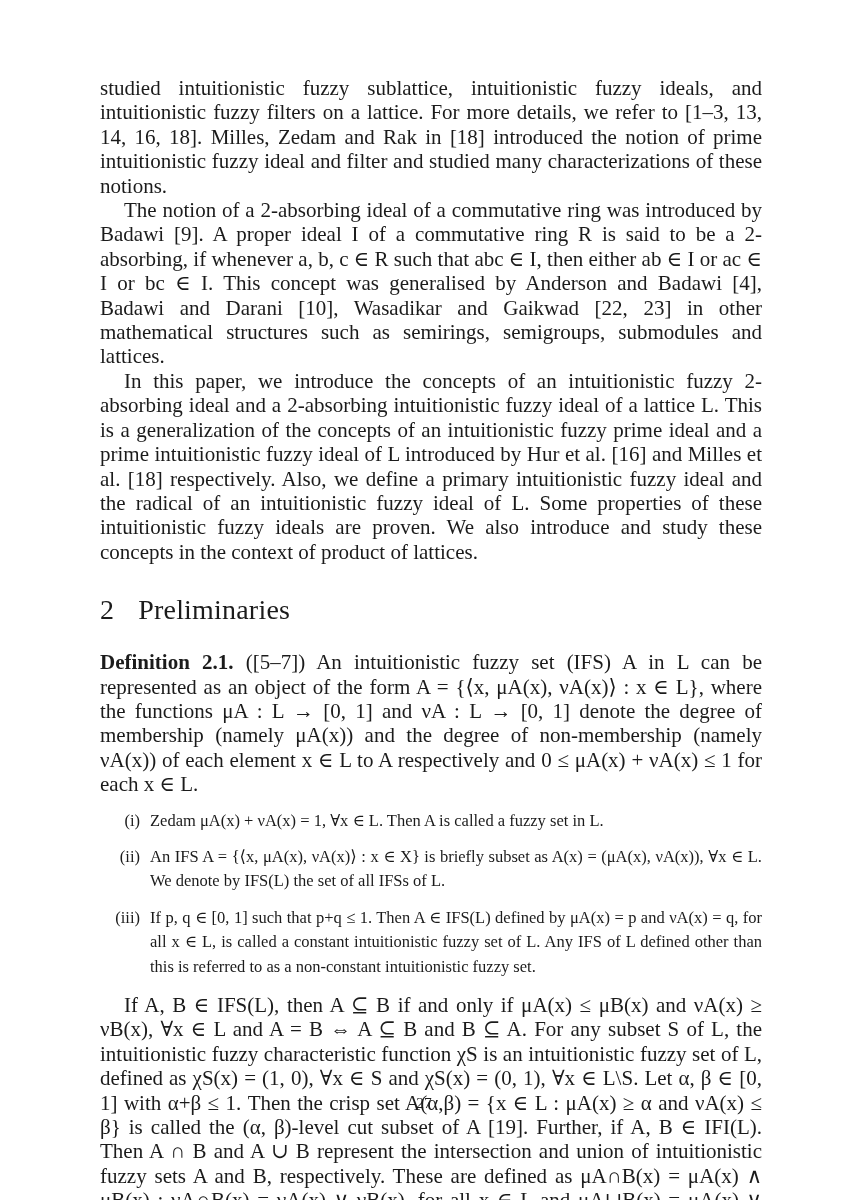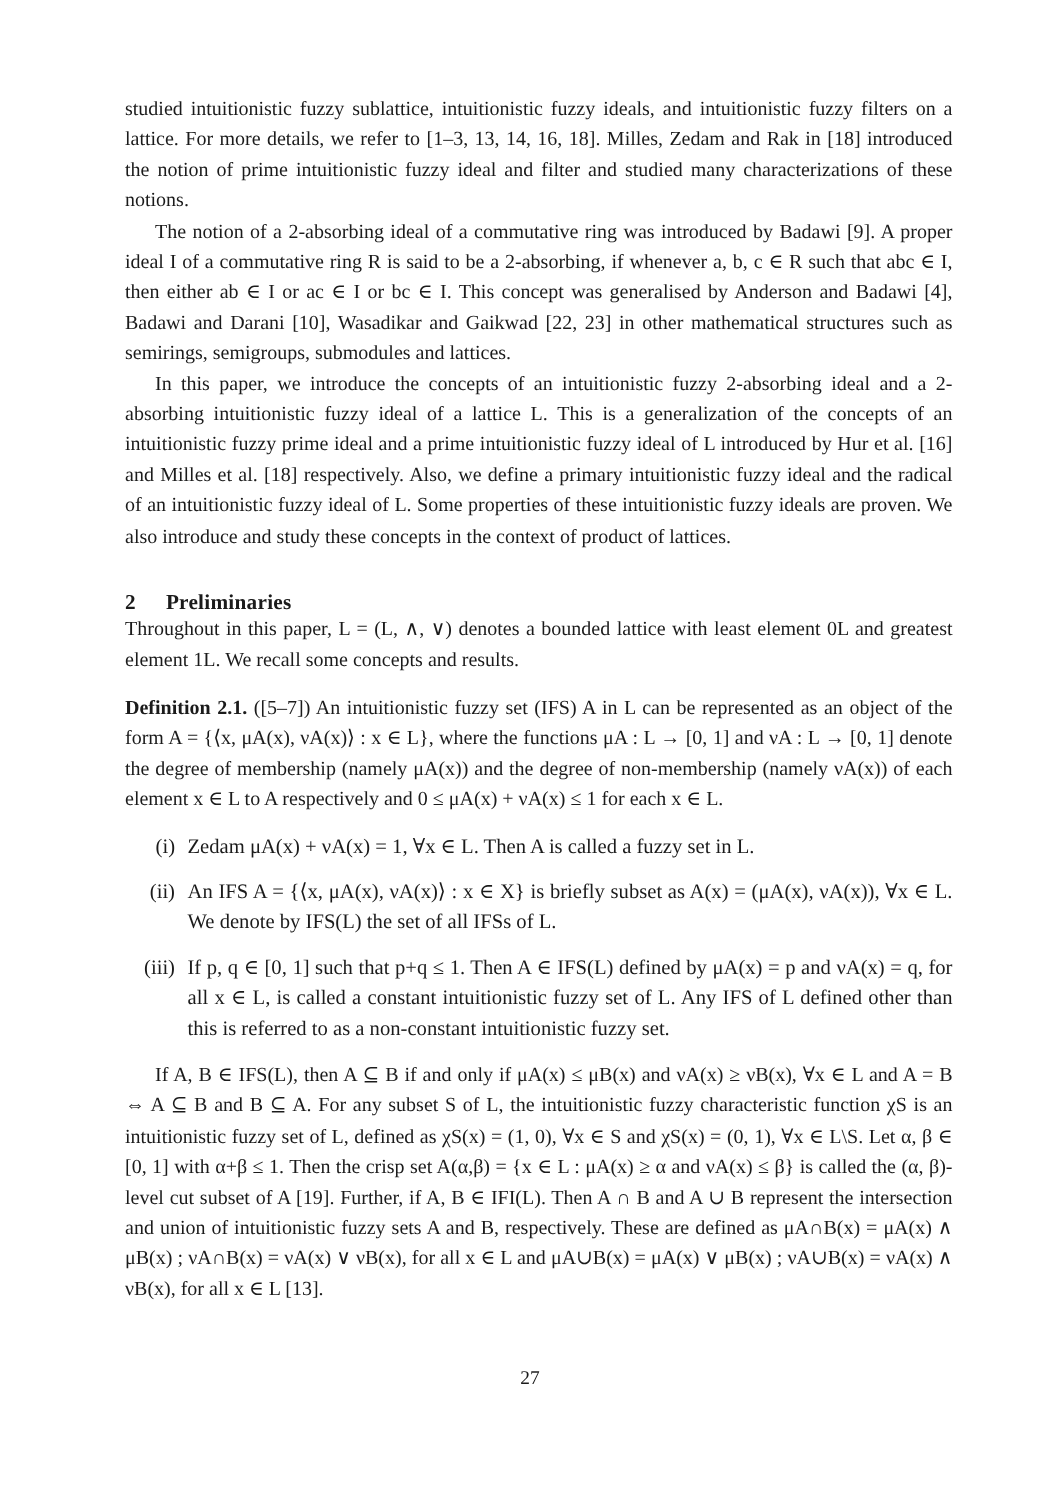--- a/index.html
+++ b/index.html
@@ -14,28 +14,29 @@
   .page {
     position: absolute;
     top: 0; left: 0;
     width: 848px;
     height: 1200px;
     background: #ffffff;
     padding: 76px 86px 0 100px;
   }
   p.para {
     text-align: justify;
-    font-size: 16px;
+    font-size: 21px;
     line-height: 24.4px;
   }
   p.indent { text-indent: 24px; }
   .section-heading {
-    font-size: 17px;
-    font-weight: bold;
+    font-size: 28px;
+    font-weight: normal;
     margin-top: 30px;
+    margin-bottom: 24px;
     letter-spacing: 0.2px;
   }
   .section-heading .hgap { display: inline-block; width: 24px; }
   .block { margin-top: 14px; }
   .label-bold { font-weight: bold; margin-top: 46px; }
   .list { margin-top: 2px; }
   .list-item {
     display: flex;
     margin-top: 12px;
   }
@@ -70,21 +71,20 @@
   <p class="para">studied intuitionistic fuzzy sublattice, intuitionistic fuzzy ideals, and intuitionistic fuzzy filters on a lattice. For more details, we refer to [1–3, 13, 14, 16, 18]. Milles, Zedam and Rak in [18] introduced the notion of prime intuitionistic fuzzy ideal and filter and studied many characterizations of these notions.</p>
 
   <p class="para indent">The notion of a 2-absorbing ideal of a commutative ring was introduced by Badawi [9]. A proper ideal I of a commutative ring R is said to be a 2-absorbing, if whenever a, b, c ∈ R such that abc ∈ I, then either ab ∈ I or ac ∈ I or bc ∈ I. This concept was generalised by Anderson and Badawi [4], Badawi and Darani [10], Wasadikar and Gaikwad [22, 23] in other mathematical structures such as semirings, semigroups, submodules and lattices.</p>
 
   <p class="para indent">In this paper, we introduce the concepts of an intuitionistic fuzzy 2-absorbing ideal and a 2-absorbing intuitionistic fuzzy ideal of a lattice L. This is a generalization of the concepts of an intuitionistic fuzzy prime ideal and a prime intuitionistic fuzzy ideal of L introduced by Hur et al. [16] and Milles et al. [18] respectively. Also, we define a primary intuitionistic fuzzy ideal and the radical of an intuitionistic fuzzy ideal of L. Some properties of these intuitionistic fuzzy ideals are proven. We also introduce and study these concepts in the context of product of lattices.</p>
 
   <div class="section-heading">
     <span>2</span><span class="hgap"></span><span>Preliminaries</span>
   </div>
 
-  <p class="para">Throughout in this paper, L = (L, ∧, ∨) denotes a bounded lattice with least element 0L and greatest element 1L. We recall some concepts and results.</p>
 
   <p class="para block">
     <span class="label-bold">Definition 2.1.</span>
     <span>([5–7]) An intuitionistic fuzzy set (IFS) A in L can be represented as an object of the form A = {⟨x, μA(x), νA(x)⟩ : x ∈ L}, where the functions μA : L → [0, 1] and νA : L → [0, 1] denote the degree of membership (namely μA(x)) and the degree of non-membership (namely νA(x)) of each element x ∈ L to A respectively and 0 ≤ μA(x) + νA(x) ≤ 1 for each x ∈ L.</span>
   </p>
 
 
   <div class="list">
     <div class="list-item">
       <span class="marker">(i)</span>

